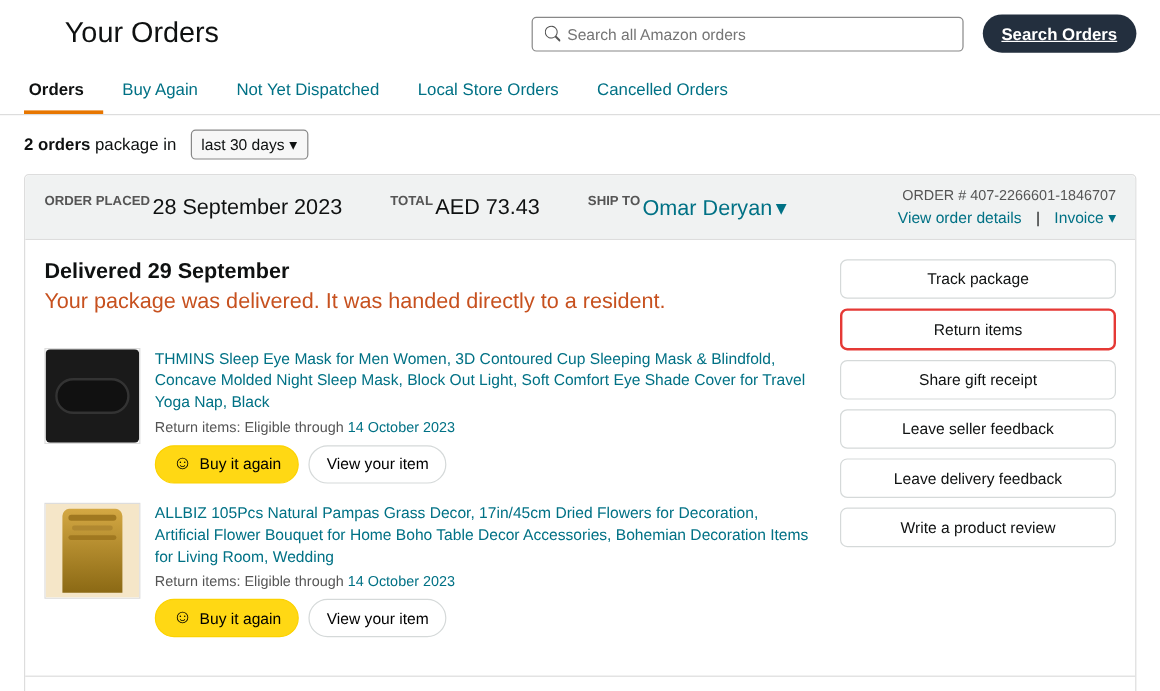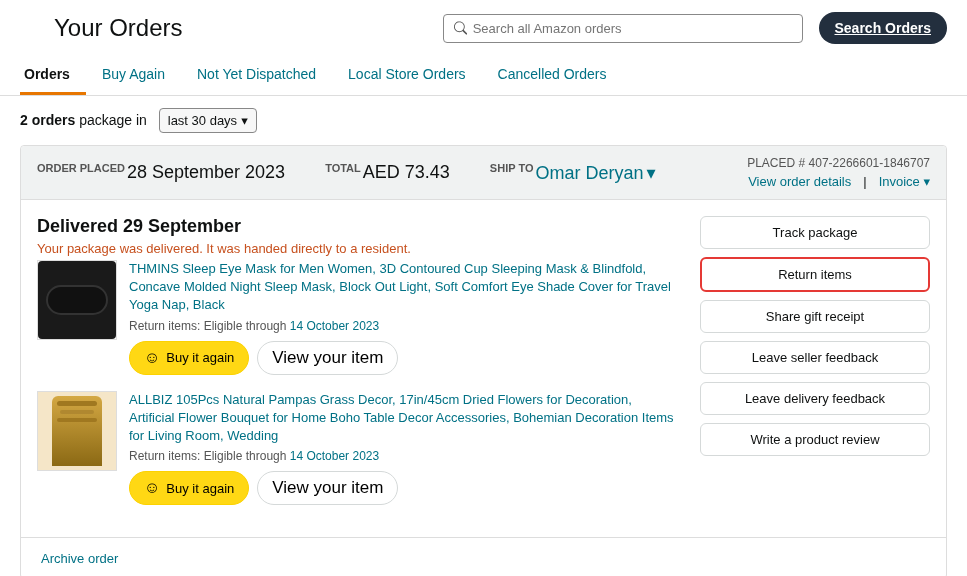--- a/index.html
+++ b/index.html
@@ -33,32 +33,32 @@
     .order-header-value.link { color: #007185; cursor: pointer; display: flex; align-items: flex-end; gap: 3px; }
     .order-header-right { margin-left: auto; display: flex; flex-direction: column; align-items: flex-end; gap: 4px; }
     .order-number { font-size: 12px; color: #555; }
     .order-links { display: flex; gap: 12px; font-size: 13px; }
     .order-links a { color: #007185; cursor: pointer; text-decoration: none; }
 
     
     .order-body { display: flex; padding: 16px; gap: 20px; }
     .order-items { flex: 1; }
     .delivery-status { font-size: 18px; font-weight: bold; margin-bottom: 4px; }
-    .delivery-note { font-size: 13px; color: #0F1111; margin-bottom: 4px; }
+    .delivery-note { font-size: 18px; color: #0F1111; margin-bottom: 28px; }
     .delivery-note span { color: #c7511f; }
 
     .item-row { display: flex; align-items: flex-start; gap: 12px; margin-bottom: 16px; }
     .item-img { width: 80px; height: 80px; background: #f0f0f0; border: 1px solid #ddd; display: flex; align-items: center; justify-content: center; flex-shrink: 0; overflow: hidden; }
     .item-details { flex: 1; }
     .item-title { color: #007185; font-size: 13px; line-height: 1.4; cursor: pointer; }
     .item-return { font-size: 12px; color: #555; margin-top: 4px; margin-bottom: 8px; }
     .item-return a { color: #007185; cursor: pointer; }
     .item-actions { display: flex; gap: 8px; }
     .buy-again-btn { background: #FFD814; border: 1px solid #FCD200; border-radius: 20px; padding: 6px 14px; font-size: 13px; cursor: pointer; display: flex; align-items: center; gap: 6px; font-weight: normal; }
-    .view-item-btn { background: #fff; border: 1px solid #D5D9D9; border-radius: 20px; padding: 6px 14px; font-size: 17px; cursor: pointer; }
+    .view-item-btn { background: #fff; border: 1px solid #D5D9D9; border-radius: 20px; padding: 6px 14px; font-size: 13px; cursor: pointer; }
 
     
     .smiley { font-size: 16px; }
 
     
     .order-actions { display: flex; flex-direction: column; gap: 8px; min-width: 230px; }
     .action-btn { border: 1px solid #D5D9D9; background: #fff; border-radius: 6px; padding: 8px 16px; font-size: 13px; cursor: pointer; text-align: center; color: #0F1111; }
     .action-btn.highlighted { border: 2px solid #e53935; }
 
     
@@ -112,21 +112,21 @@
     </div>
     <div class="order-header-group">
       <span class="order-header-label">SHIP TO</span>
       <span class="order-header-value link">
         <span>Omar Deryan</span>
         <span>▾</span>
       </span>
     </div>
     <div class="order-header-right">
       <span class="order-number">
-        <span>PLACED #</span>
+        <span>ORDER #</span>
         <span>407-2266601-1846707</span>
       </span>
       <div class="order-links">
         <a>View order details</a>
         <span>|</span>
         <a>
           <span>Invoice</span>
           <span>▾</span>
         </a>
       </div>

